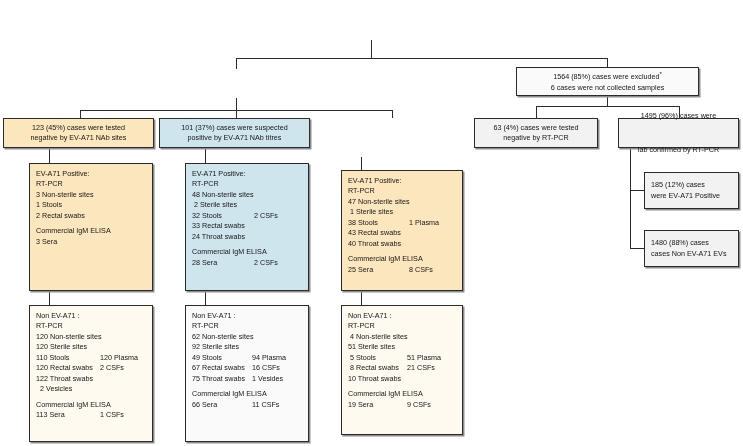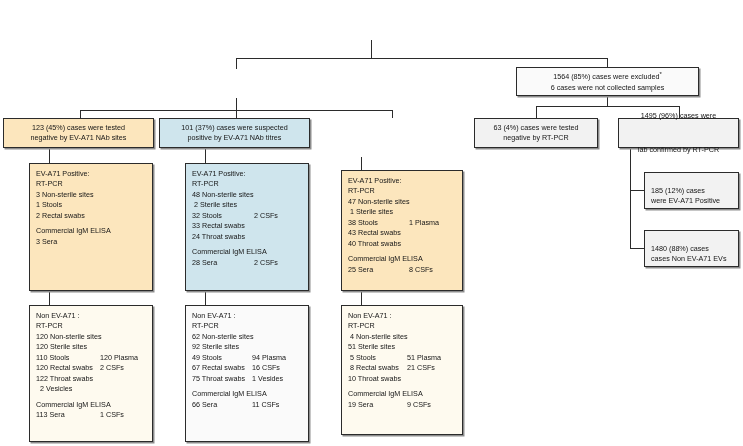--- a/index.html
+++ b/index.html
@@ -35,21 +35,21 @@
     text-align: center;
     padding: 2px 3px;
   }
   .box.detail {
     padding: 5px 6px 4px 6px;
     text-align: left;
   }
   .box.small {
     display: flex;
     flex-direction: column;
-    justify-content: space-between;
+    justify-content: center;
     padding: 13px 6px;
     text-align: left;
   }
   .fill-grey  { background: #f2f2f2; }
   .fill-yellow{ background: #fce6bd; }
   .fill-blue  { background: #cfe5ed; }
   .fill-cream { background: #fefaef; }
   .fill-white { background: #fafafa; }
 
   .line {

